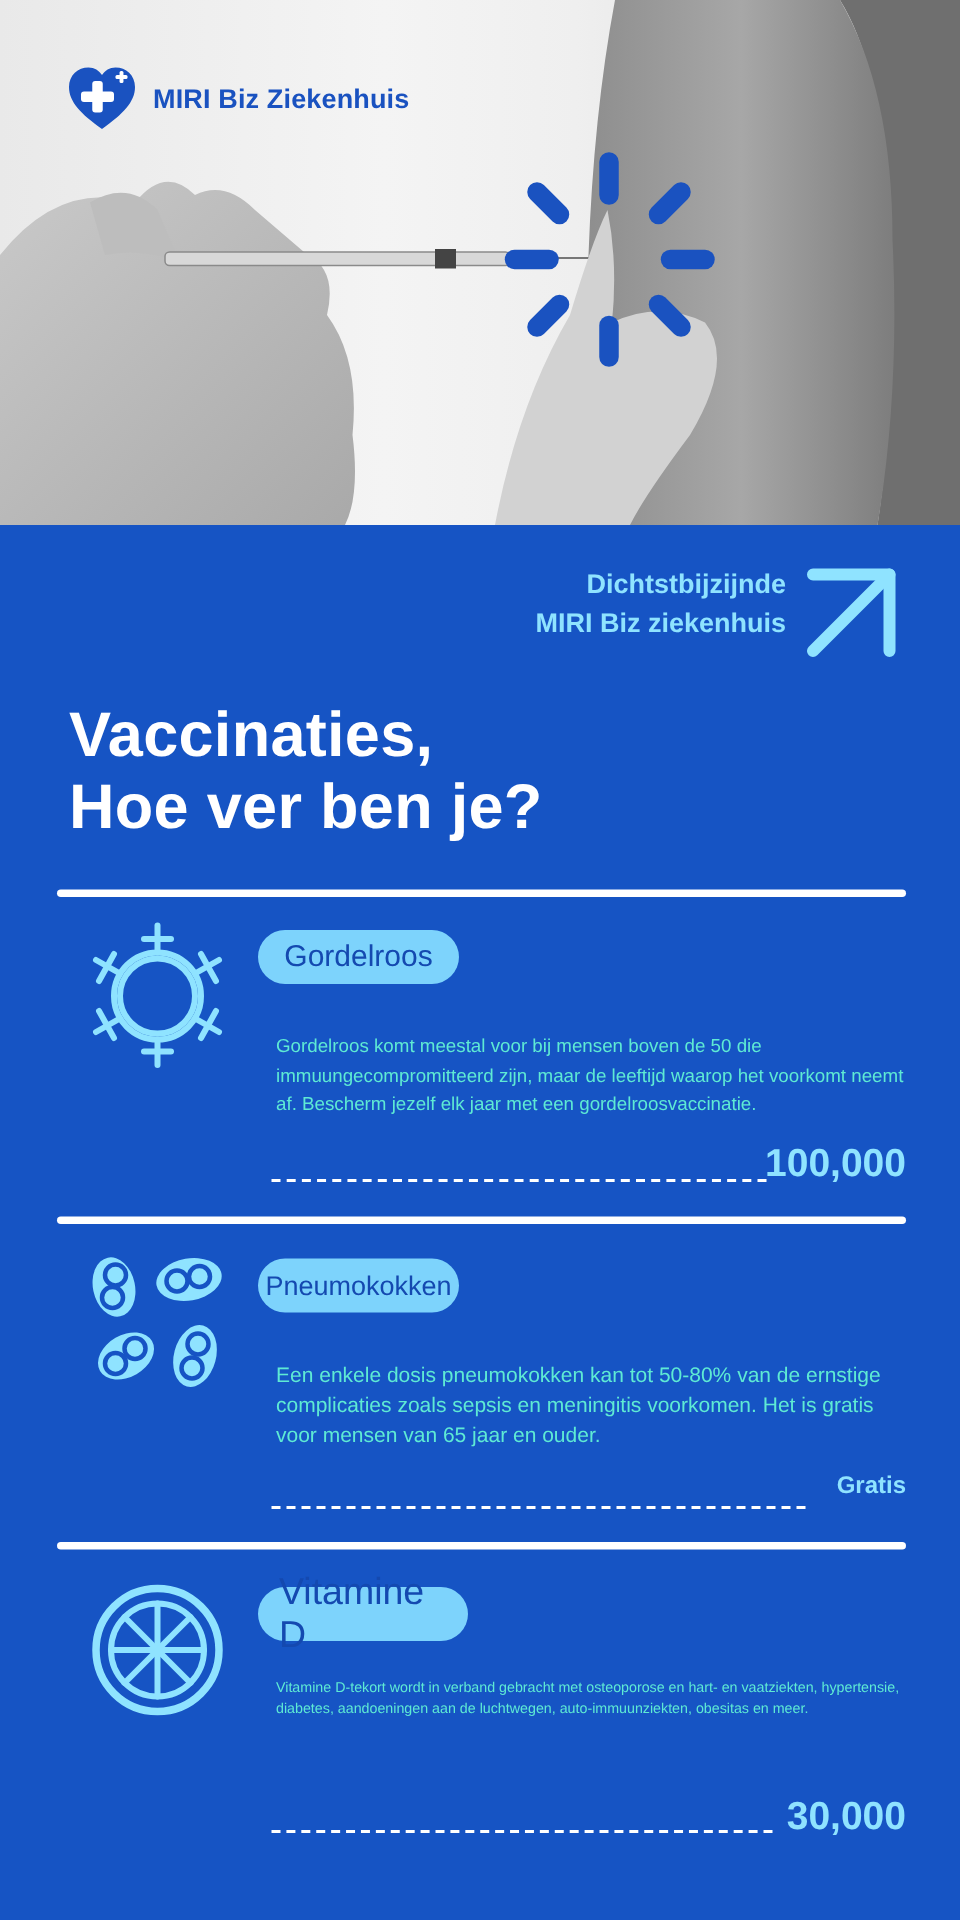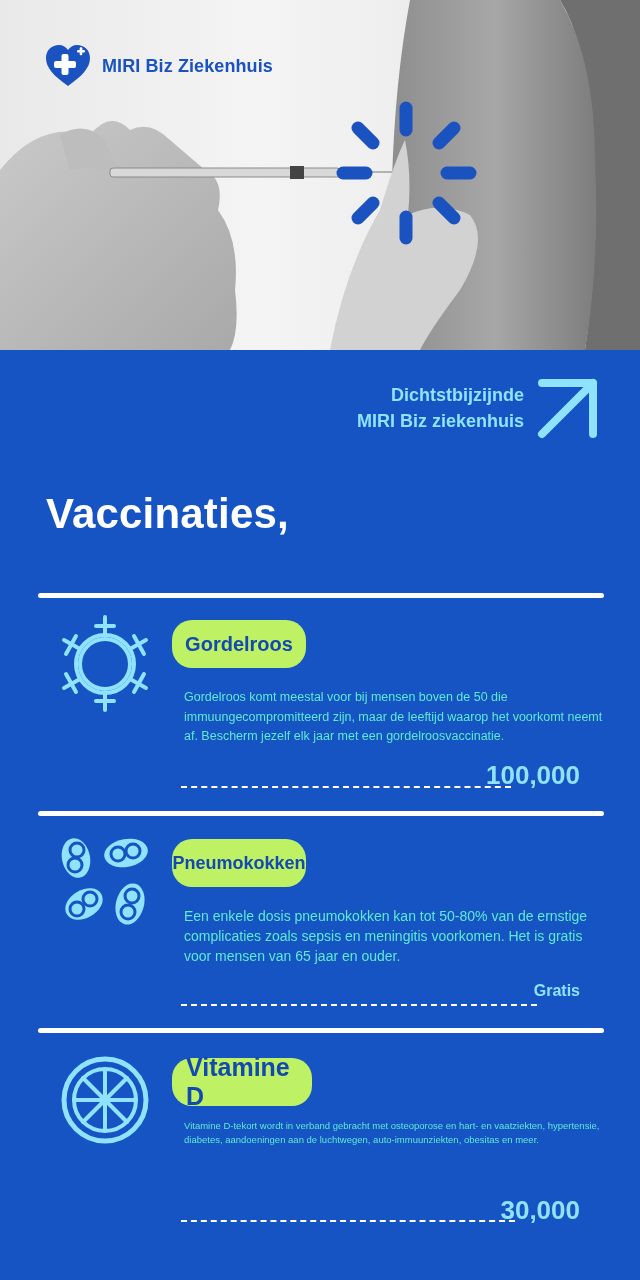--- a/index.html
+++ b/index.html
@@ -8,36 +8,36 @@
 
   
   .hero { position: absolute; left: 0; top: 0; width: 640px; height: 350px; overflow: hidden;
           background: linear-gradient(90deg, #e9e9e9 0%, #f4f4f4 40%, #efefef 60%, #d6d6d6 100%); }
   .hero svg.photo { position: absolute; left: 0; top: 0; }
   .logo { position: absolute; left: 44px; top: 44px; display: flex; align-items: center; gap: 10px; }
   .logo-text { color: #1A52C0; font-weight: 700; font-size: 18px; letter-spacing: 0.1px; }
   .burst { position: absolute; left: 330px; top: 100px; }
 
   
-  .cta { position: absolute; right: 40px; top: 376px; display: flex; align-items: center; gap: 12px; }
+  .cta { position: absolute; right: 40px; top: 376px; display: flex; align-items: flex-start; gap: 12px; }
   .cta-text { text-align: right; color: #8FE3FF; font-weight: 700; font-size: 18px; line-height: 26px; }
 
   
-  .headline { position: absolute; left: 46px; top: 466px; color: #fff; font-weight: 700; font-size: 42px; line-height: 48px; letter-spacing: 0.2px; margin-top: 24px; }
+  .headline { position: absolute; left: 46px; top: 466px; color: #fff; font-weight: 700; font-size: 42px; line-height: 48px; letter-spacing: 0.2px; }
 
   .divider { position: absolute; left: 38px; width: 566px; height: 5px; background: #fff; border-radius: 3px; }
 
   
   .card { position: absolute; left: 0; width: 640px; }
   .card-icon { position: absolute; left: 58px; }
-  .pill { position: absolute; left: 172px; height: 48px; border-radius: 20px; background: #bef264; color: #1449B0;
-          font-weight: 700; display: flex; align-items: center; justify-content: center; padding: 0 14px; }
+  .pill { position: absolute; left: 172px; height: 36px; border-radius: 20px; background: #7dd3fc; color: #1449B0;
+          font-weight: 400; display: flex; align-items: center; justify-content: center; padding: 0 14px; }
   .desc { position: absolute; left: 184px; color: #5eead4; }
   .dashes { position: absolute; left: 181px; height: 0; border-top: 2px dashed #ffffff; }
-  .value { position: absolute; right: 60px; color: #8FE3FF; font-weight: 700; font-size: 26px; }
+  .value { position: absolute; right: 36px; color: #8FE3FF; font-weight: 700; font-size: 26px; }
 </style>
 </head>
 <body>
 
 <div class="hero">
   <svg class="photo" width="640" height="350" viewBox="0 0 640 350">
     <defs>
       <linearGradient id="armG" x1="0" x2="1" y1="0" y2="0">
         <stop offset="0" stop-color="#8e8e8e"></stop>
         <stop offset="0.5" stop-color="#a7a7a7"></stop>
@@ -96,20 +96,21 @@
   <svg width="64" height="64" viewBox="0 0 64 64">
     <g stroke="#8FE3FF" stroke-width="8" stroke-linecap="round" stroke-linejoin="round" fill="none">
       <line x1="6" y1="58" x2="57" y2="7"></line>
       <polyline points="6,7 57,7 57,58"></polyline>
     </g>
   </svg>
 </div>
 
 <div class="headline">
   <div>Vaccinaties,</div>
+  <div>Hoe ver ben je?</div>
 </div>
 
 <div class="divider" style="top:593px"></div>
 
 <div class="card" style="top:600px">
   <svg class="card-icon" style="top:12px" width="94" height="100" viewBox="0 0 94 100">
     <g stroke="#8FE3FF" stroke-width="4" fill="none" stroke-linecap="round" stroke-linejoin="round">
       <circle cx="47" cy="52" r="25"></circle>
       <circle cx="47" cy="52" r="29"></circle>
       <line x1="47" y1="23" x2="47" y2="5"></line>

